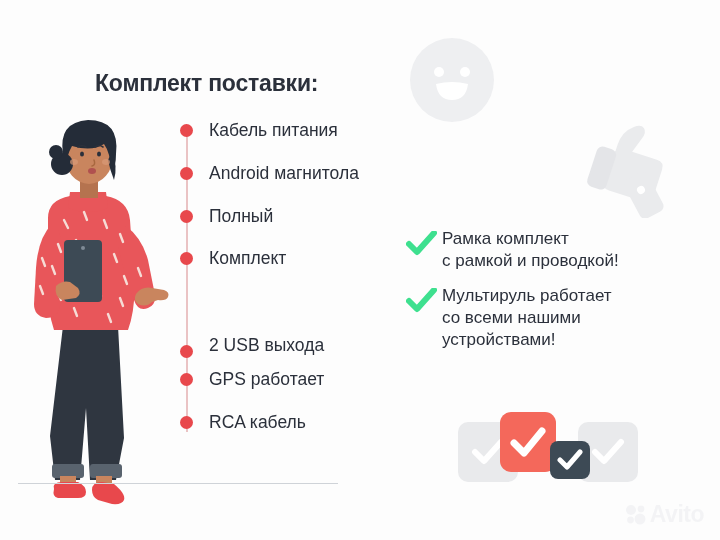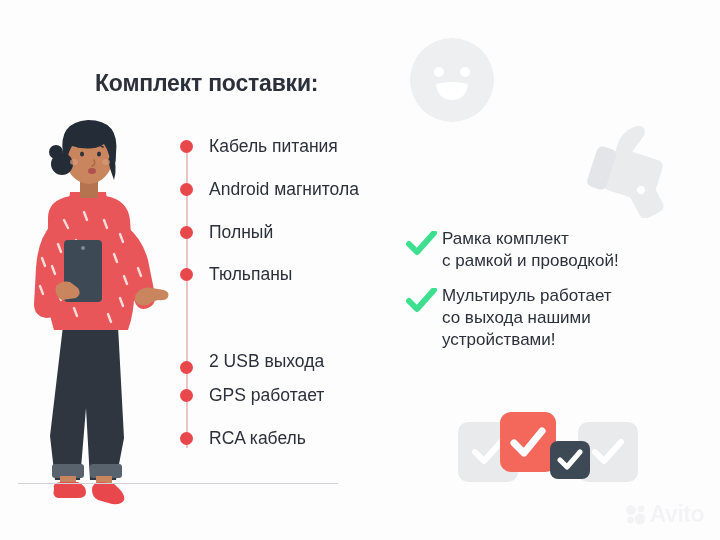--- a/index.html
+++ b/index.html
@@ -58,21 +58,21 @@
     font-weight: bold;
     color: #2b303b;
     letter-spacing: -0.2px;
     white-space: nowrap;
   }
 
   
   #kit-list {
     position: absolute;
     left: 178px;
-    top: 132px;
+    top: 116px;
     width: 260px;
   }
   #kit-line {
     position: absolute;
     left: 8px;
     top: 14px;
     width: 2px;
     height: 302px;
     background: #eac3c4;
   }
@@ -325,21 +325,21 @@
       <span class="kit-label">Android магнитола</span>
     </div>
 
     <div class="kit-item">
       <span class="kit-dot"></span>
       <span class="kit-label">Полный</span>
     </div>
 
     <div class="kit-item">
       <span class="kit-dot"></span>
-      <span class="kit-label">Тюльпаны</span>
+      <span class="kit-label">Комплект</span>
     </div>
 
     <div class="kit-item compact">
       <span class="kit-dot"></span>
       <span class="kit-label">2 USB выхода</span>
     </div>
 
 
     <div class="kit-item">
       <span class="kit-dot"></span>
@@ -358,21 +358,21 @@
         <path d="M3 13 L11 21 L28 2" stroke="#3ee08f" stroke-width="6" fill="none" stroke-linecap="round" stroke-linejoin="round"></path>
       </svg>
       <span class="highlight-text">Рамка комплект
 с рамкой и проводкой!</span>
     </div>
     <div class="highlight-row">
       <svg class="check-mark" viewBox="0 0 31 26">
         <path d="M3 13 L11 21 L28 2" stroke="#3ee08f" stroke-width="6" fill="none" stroke-linecap="round" stroke-linejoin="round"></path>
       </svg>
       <span class="highlight-text">Мультируль работает
-со выхода нашими
+со всеми нашими
 устройствами!</span>
     </div>
   </div>
 
   <div id="checkbox-cluster">
     <div class="cb-card" id="cb-card-left">
       <svg width="34" height="28" viewBox="0 0 34 28">
         <path d="M4 14 L13 23 L30 4" stroke="#ffffff" stroke-width="6" fill="none" stroke-linecap="round" stroke-linejoin="round"></path>
       </svg>
     </div>

